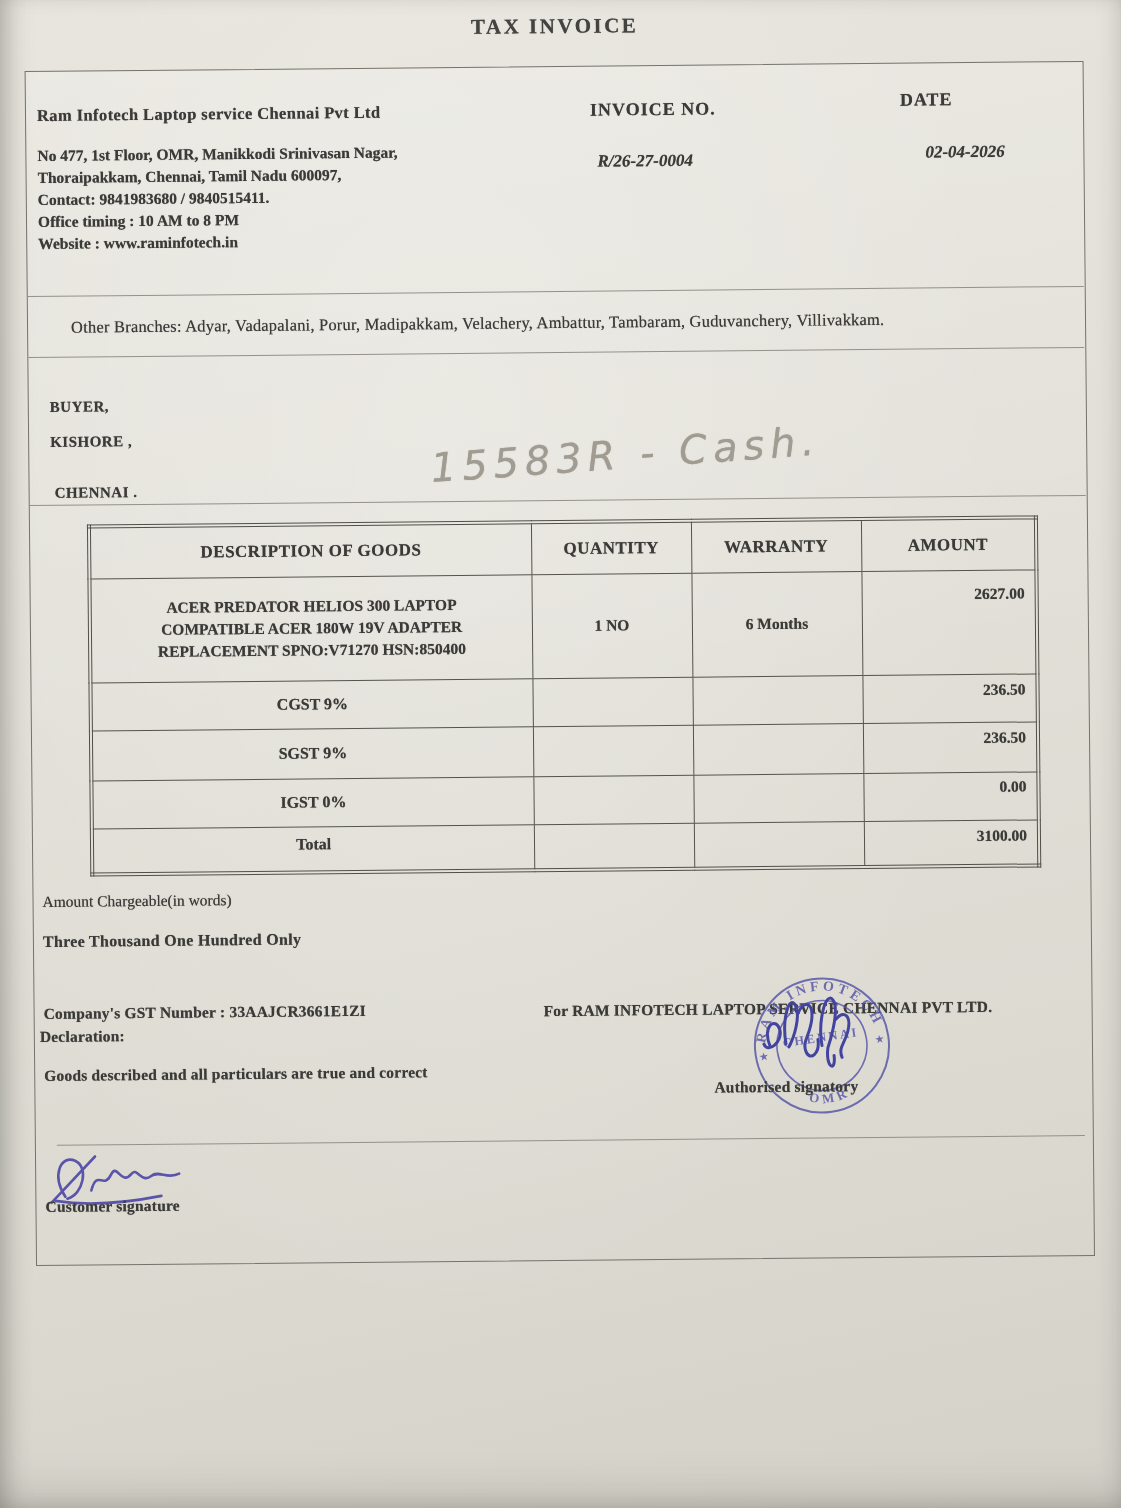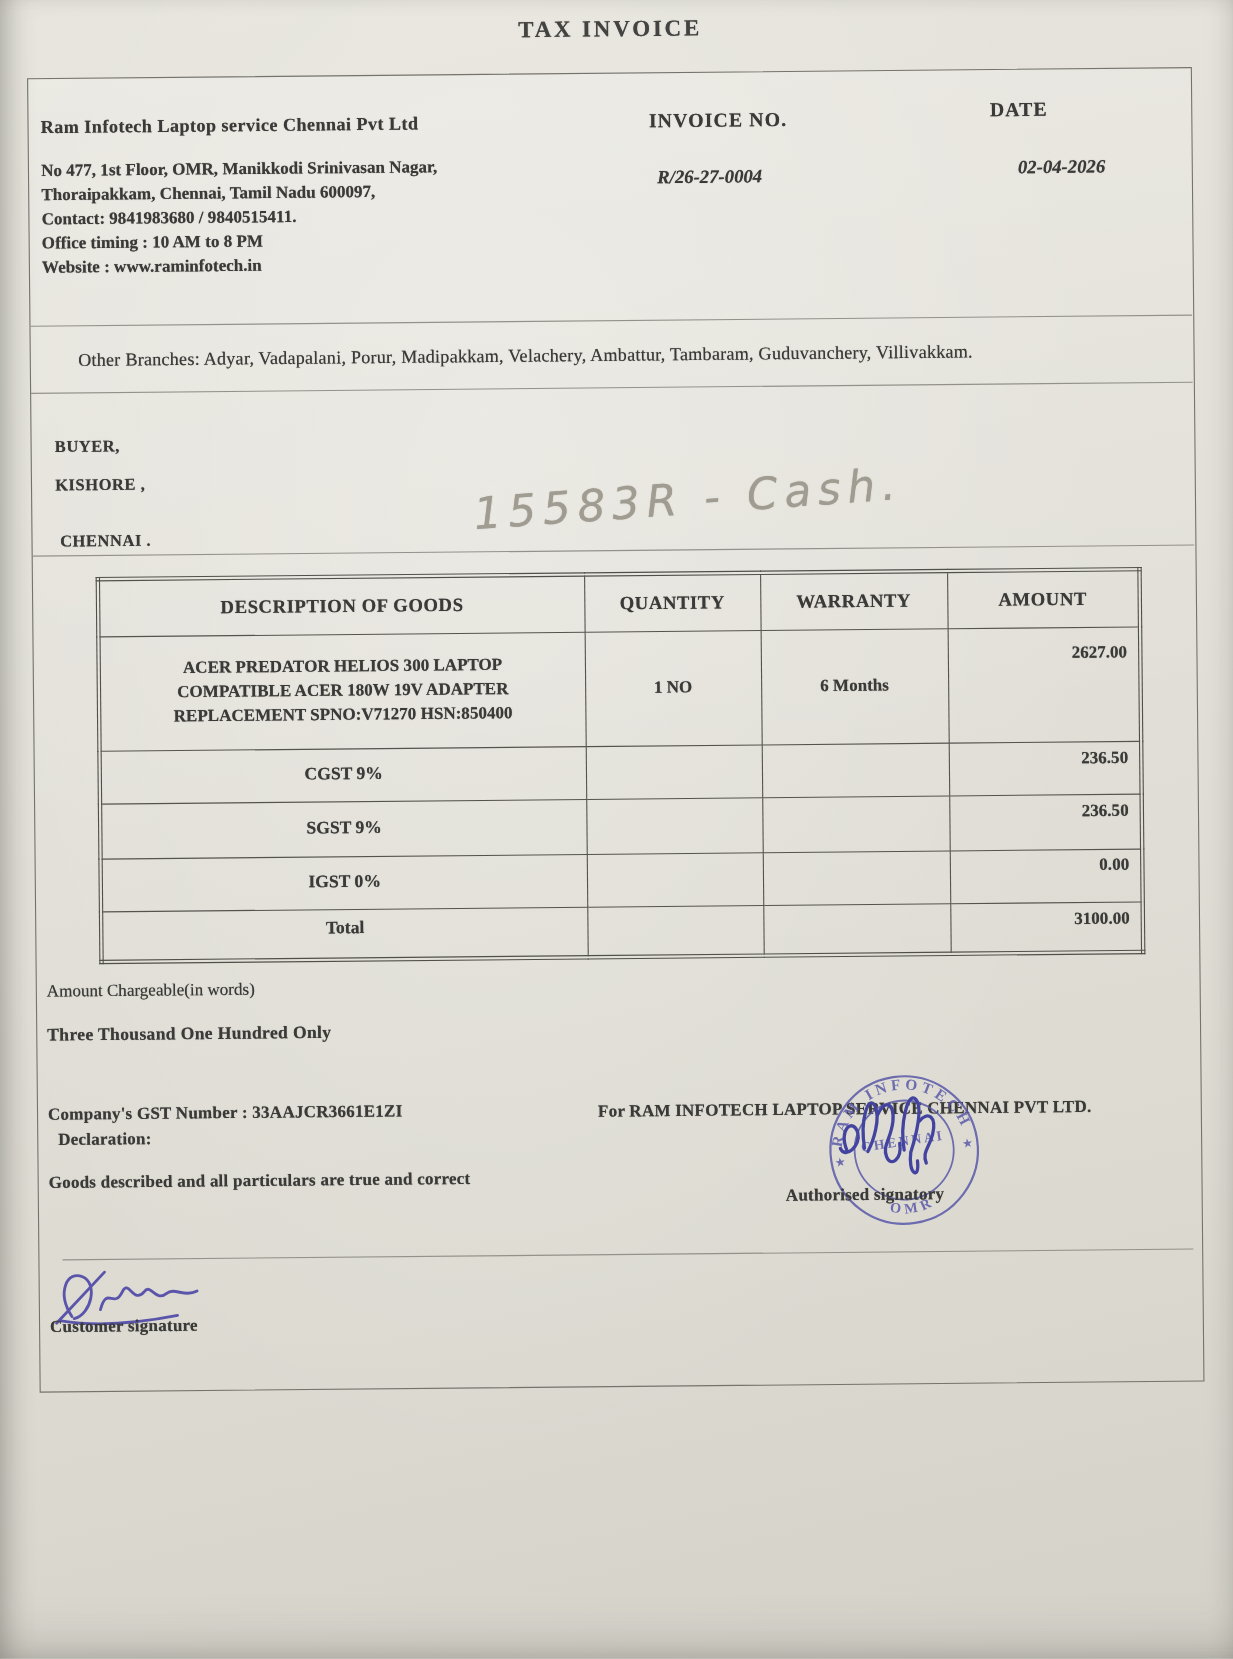--- a/index.html
+++ b/index.html
@@ -133,21 +133,21 @@
       <td></td>
       <td class="cell-r" style="vertical-align:top;padding-top:6px;">3100.00</td>
     </tr>
   </tbody>
     </table>
 
   <div class="abs t small-note" style="left:40px;top:888px;">Amount Chargeable(in words)</div>
   <div class="abs t b words" style="left:40px;top:928px;">Three Thousand One Hundred Only</div>
 
   <div class="abs t b footline" style="left:40px;top:1000px;">Company's GST Number : 33AAJCR3661E1ZI</div>
-  <div class="abs t b footline" style="left:49px;top:1023px;font-family:Liberation Serif, serif;">Declaration:</div>
+  <div class="abs t b footline" style="left:36px;top:1023px;font-family:Liberation Serif, serif;">Declaration:</div>
   <div class="abs t b footline" style="left:40px;top:1062px;">Goods described and all particulars are true and correct</div>
 
   <div class="abs t b footline" style="left:540px;top:1002px;">For RAM INFOTECH LAPTOP SERVICE CHENNAI PVT LTD.</div>
 
   <svg class="abs stamp" style="left:740px;top:968px;" width="156" height="160" viewBox="0 0 156 160">
     <g transform="rotate(-8 78 80)">
       <circle cx="78" cy="80" r="67" fill="none" stroke="#5454a8" stroke-width="2"></circle>
       <circle cx="78" cy="80" r="45" fill="none" stroke="#5454a8" stroke-width="1.6"></circle>
       <defs>
         <path id="stamp-top-arc" d="M 23,97 A 57,57 0 1 1 133,97" fill="none"></path>

